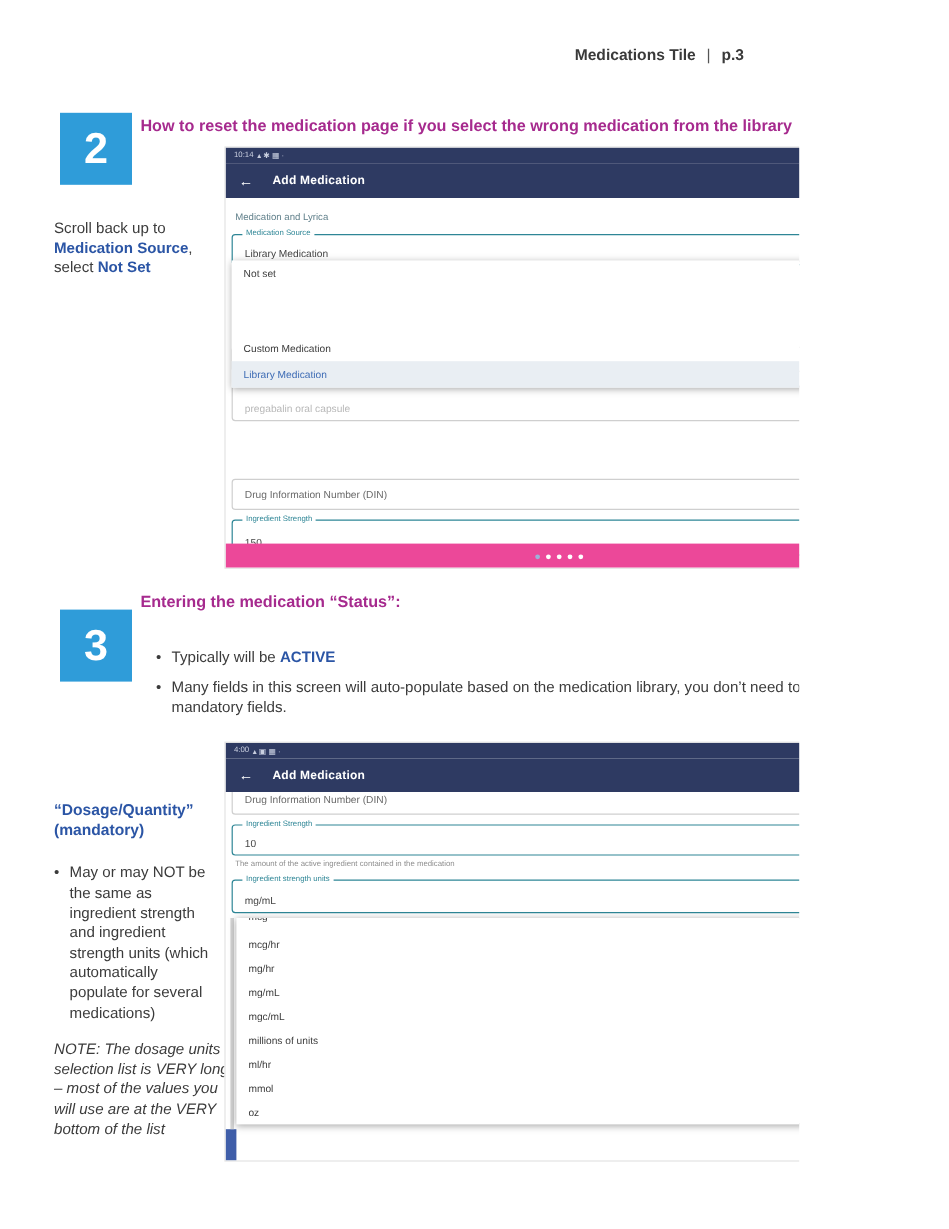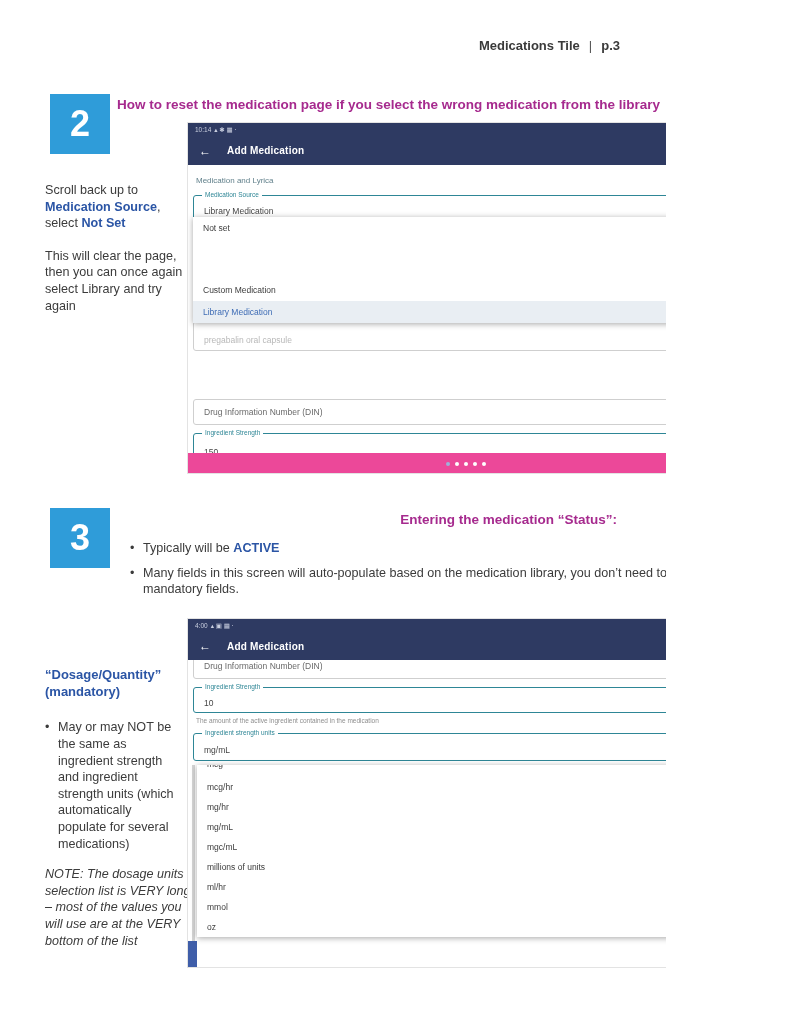--- a/index.html
+++ b/index.html
@@ -62,21 +62,20 @@
     <span>Medications Tile</span><span class="sep">|</span><span>p.3</span>
   </div>
 
   <div class="step-square" style="left:50px;top:94px;">
     <span>2</span>
   </div>
   <div class="step-heading" style="left:117px;top:97px;width:630px;">How to reset the medication page if you select the wrong medication from the library</div>
 
   <div class="side" style="left:45px;top:182px;width:148px;">
     <div><span>Scroll back up to </span><span class="blue-b">Medication Source</span><span>, select </span><span class="blue-b">Not Set</span></div>
-    <div style="margin-top:16px;">This will clear the page, then you can once again select Library and try again</div>
   </div>
 
   <div class="shot" style="left:187px;top:122px;height:352px;">
     <div class="sbar">
       <div class="grp">
         <span>10:14</span>
         <span>▴ ✱ ▦ ·</span>
       </div>
       <div class="grp">
         <span>◐ ✱ ◉ ⊘</span>
@@ -136,21 +135,21 @@
       <div class="next">
         <span>NEXT</span>
           <span>›</span>
       </div>
     </div>
   </div>
 
   <div class="step-square" style="left:50px;top:508px;">
     <span>3</span>
   </div>
-  <div class="step-heading" style="left:117px;top:512px;width:500px;text-align:right;">Entering the medication “Status”:</div>
+  <div class="step-heading" style="left:117px;top:494px;width:500px;">Entering the medication “Status”:</div>
 
   <div class="side" style="left:130px;top:540px;width:615px;">
     <div class="bullet-row">
       <span class="bul">•</span>
       <span><span>Typically will be </span><span class="blue-b">ACTIVE</span></span>
     </div>
     <div class="bullet-row" style="margin-top:8px;">
       <span class="bul">•</span>
       <span style="width:598px;">Many fields in this screen will auto-populate based on the medication library, you don’t need to enter non-mandatory fields.</span>
     </div>

